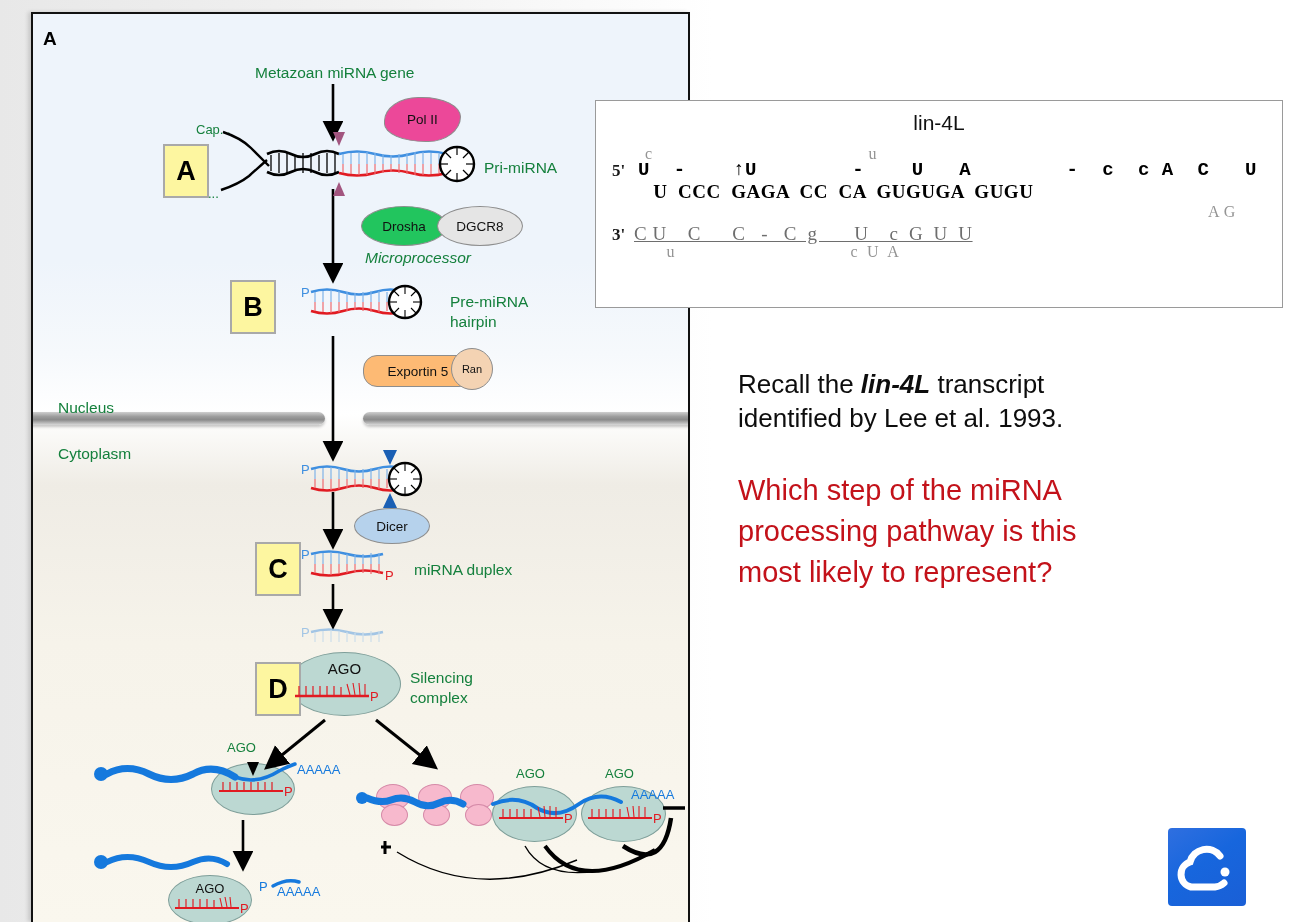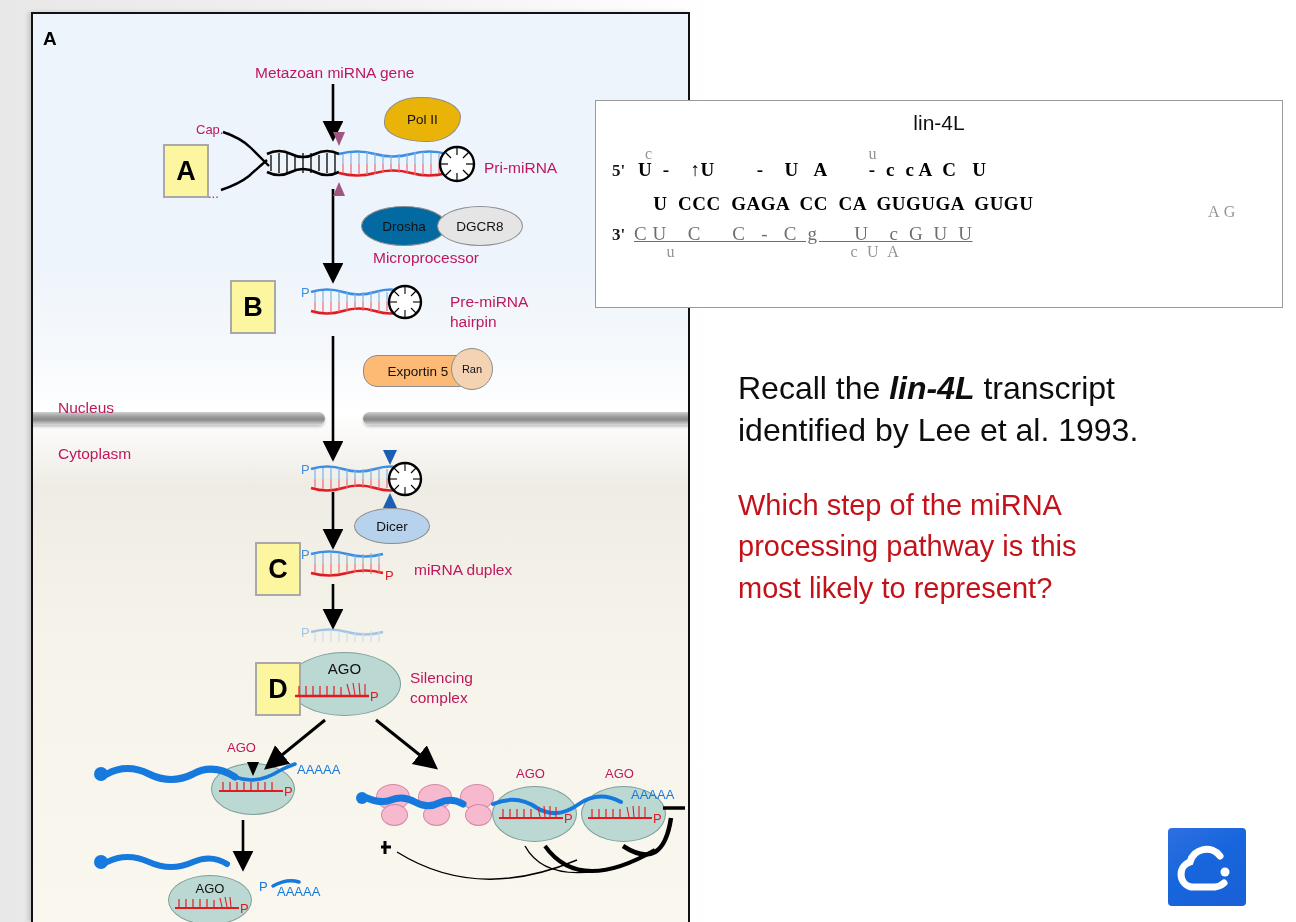--- a/index.html
+++ b/index.html
@@ -59,21 +59,21 @@
     height: 13px;
     border-radius: 7px;
     background: linear-gradient(180deg, #cfcfcf 0%, #9d9d9d 35%, #8a8a8a 60%, #d8d8d8 100%);
     box-shadow: 0 2px 3px rgba(0,0,0,0.22);
   }
 
   
   .lbl {
     position: absolute;
     font-size: 15.5px;
-    color: #be185d;
+    color: #15803d;
     white-space: pre;
     line-height: 1.28;
   }
   .lbl.small { font-size: 13px; }
 
   
   .marker-box {
     position: absolute;
     width: 46px;
     height: 54px;
@@ -94,25 +94,25 @@
     position: absolute;
     display: flex;
     align-items: center;
     justify-content: center;
     font-size: 13.5px;
     color: #111;
     border: 1px solid #8d8d8d;
     box-sizing: border-box;
   }
   .blob-polII {
-    background: #eab308;
+    background: #ec4899;
     border-radius: 46% 52% 44% 56% / 55% 45% 58% 42%;
   }
   .blob-drosha {
-    background: #0369a1;
+    background: #22c55e;
     border-radius: 50%;
   }
   .blob-dgcr8 {
     background: #e5e5e5;
     border-radius: 50%;
   }
   .blob-exportin {
     background: #fdba74;
     border-radius: 14px;
   }
@@ -192,21 +192,21 @@
   }
 
   
   #right-text {
     position: absolute;
     left: 738px;
     top: 368px;
     width: 520px;
   }
   .para-black {
-    font-size: 32px;
+    font-size: 26px;
     color: #0d0d0d;
     line-height: 1.3;
     font-family: "Liberation Sans", sans-serif;
   }
   .para-black i { font-style: italic; font-weight: bold; }
   .para-red {
     margin-top: 34px;
     font-size: 29px;
     color: #c3121a;
     line-height: 1.42;
@@ -243,21 +243,21 @@
   <div class="lbl" style="left:222px; top:49px;">Metazoan miRNA gene</div>
 
   <div class="lbl small" style="left:163px; top:108px;">Cap...</div>
   <div class="lbl small" style="left:175px; top:172px;">...</div>
 
   <div class="lbl" style="left:451px; top:144px;">Pri-miRNA</div>
 
   <div class="lbl" style="left:417px; top:278px;">Pre-miRNA</div>
   <div class="lbl" style="left:417px; top:298px;">hairpin</div>
 
-  <div class="lbl" style="left:340px; top:234px;">Microprocessor</div>
+  <div class="lbl" style="left:332px; top:234px;font-style:italic;">Microprocessor</div>
 
   <div class="lbl" style="left:381px; top:546px;">miRNA duplex</div>
 
   <div class="lbl" style="left:377px; top:654px;">Silencing</div>
   <div class="lbl" style="left:377px; top:674px;">complex</div>
 
   <div class="blob blob-polII" style="left:351px; top:83px; width:77px; height:45px;">
     <span>Pol II</span>
   </div>
 
@@ -654,22 +654,22 @@
 </div>
 
 <div id="inset-panel">
   <div id="inset-title">lin-4L</div>
 
   <div class="seq-wrap">
     <span class="end-lbl" style="left:16px; top:18px;">5'</span>
     <span class="end-lbl" style="left:16px; top:82px;">3'</span>
 
     <div class="seq-row fainter" style="left:40px; top:2px;">  c                                                u</div>
-    <div class="seq-row bold" style="left:42px; top:16px;">U  -    ↑U        -    U   A        -  c  c A  C   U</div>
-    <div class="seq-row bold" style="left:52px; top:38px;margin-top:12px;"> U  CCC  GAGA  CC  CA  GUGUGA  GUGU</div>
+    <div class="seq-row bold" style="left:42px; top:16px;font-family:Liberation Mono, monospace;">U  -    ↑U        -    U   A        -  c  c A  C   U</div>
+    <div class="seq-row bold" style="left:52px; top:38px;"> U  CCC  GAGA  CC  CA  GUGUGA  GUGU</div>
     <div class="seq-row faint" style="left:38px; top:80px;text-decoration:underline;">C U    C      C   -   C  g       U    c  G  U  U</div>
     <div class="seq-row fainter" style="left:48px; top:100px;">     u                                       c  U  A</div>
     <div class="seq-row fainter" style="left:612px; top:60px;">A G</div>
   </div>
 </div>
 
 <div id="right-text">
   <div class="para-black">
     <span>Recall the </span><i>lin-4L</i><span> transcript</span><br>
     <span>identified by Lee et al. 1993.</span>

